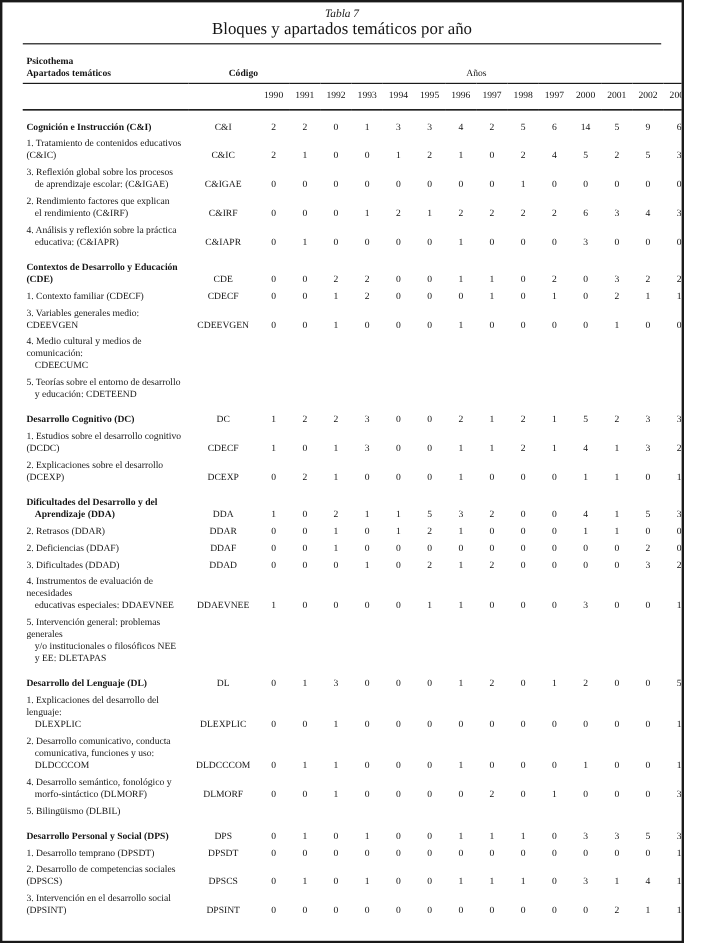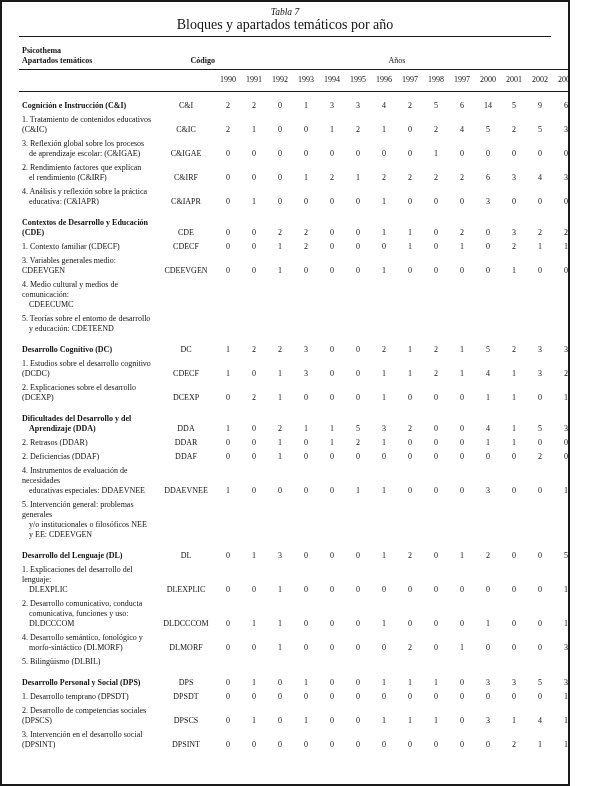--- a/index.html
+++ b/index.html
@@ -440,20 +440,41 @@
           <td class="yr">0</td>
           <td class="yr">0</td>
           <td class="yr">0</td>
           <td class="yr">0</td>
           <td class="yr">2</td>
           <td class="yr">0</td>
           <td class="tot b">3</td>
         </tr>
         <tr>
           <td class="lab">
+            <div class="ln">3. Dificultades (DDAD)</div>
+          </td>
+          <td class="code">DDAD</td>
+          <td class="yr">0</td>
+          <td class="yr">0</td>
+          <td class="yr">0</td>
+          <td class="yr">1</td>
+          <td class="yr">0</td>
+          <td class="yr">2</td>
+          <td class="yr">1</td>
+          <td class="yr">2</td>
+          <td class="yr">0</td>
+          <td class="yr">0</td>
+          <td class="yr">0</td>
+          <td class="yr">0</td>
+          <td class="yr">3</td>
+          <td class="yr">2</td>
+          <td class="tot b">11</td>
+        </tr>
+        <tr>
+          <td class="lab">
             <div class="ln">4. Instrumentos de evaluación de necesidades</div>
             <div class="ln ind">educativas especiales: DDAEVNEE</div>
           </td>
           <td class="code">DDAEVNEE</td>
           <td class="yr">1</td>
           <td class="yr">0</td>
           <td class="yr">0</td>
           <td class="yr">0</td>
           <td class="yr">0</td>
           <td class="yr">1</td>
@@ -464,21 +485,21 @@
           <td class="yr">3</td>
           <td class="yr">0</td>
           <td class="yr">0</td>
           <td class="yr">1</td>
           <td class="tot b">7</td>
         </tr>
         <tr>
           <td class="lab">
             <div class="ln">5. Intervención general: problemas generales</div>
             <div class="ln ind">y/o institucionales o filosóficos NEE</div>
-            <div class="ln ind">y EE: CDEEVGEN</div>
+            <div class="ln ind">y EE: DLETAPAS</div>
           </td>
           <td class="code"></td>
           <td class="yr"></td>
           <td class="yr"></td>
           <td class="yr"></td>
           <td class="yr"></td>
           <td class="yr"></td>
           <td class="yr"></td>
           <td class="yr"></td>
           <td class="yr"></td>

